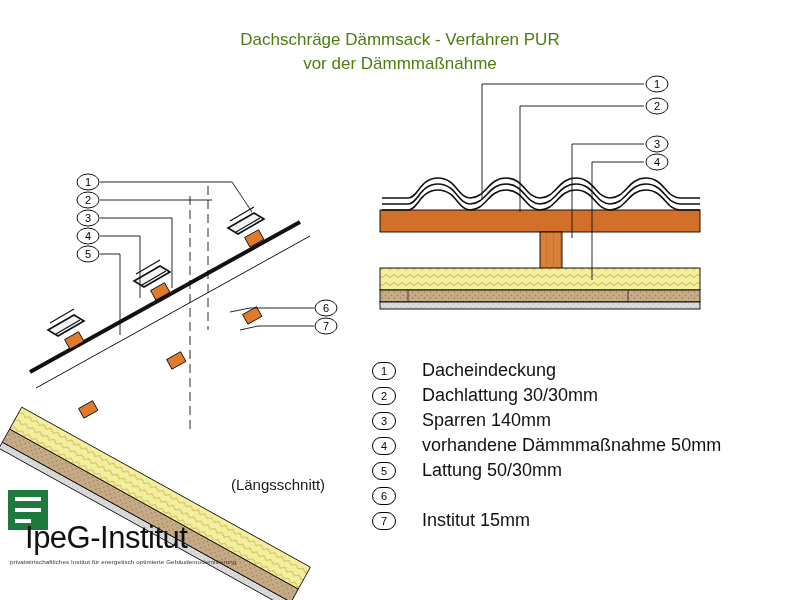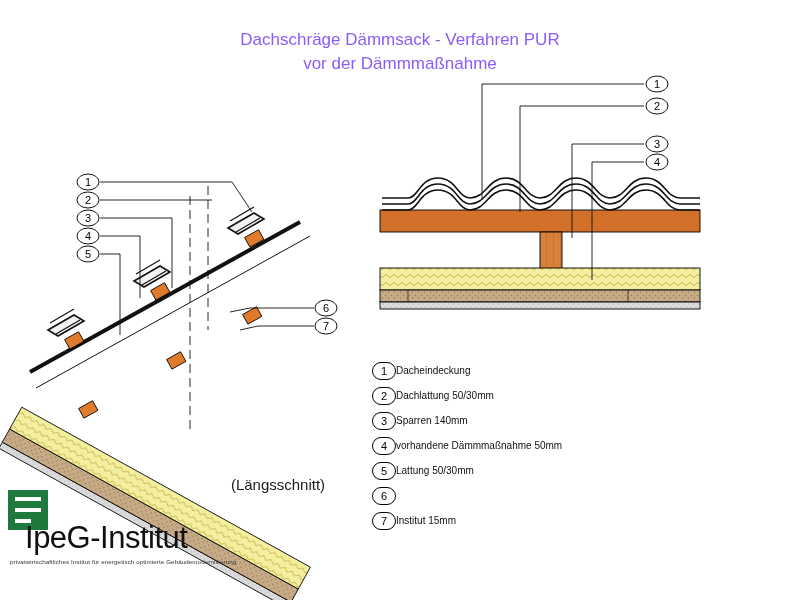--- a/index.html
+++ b/index.html
@@ -23,21 +23,21 @@
     background: #ffffff;
   }
   .title {
     position: absolute;
     left: 0;
     top: 28px;
     width: 800px;
     text-align: center;
     font-size: 17px;
     line-height: 24px;
-    color: #8b5cf6;
+    color: #4d7c0f;
     white-space: pre-line;
   }
   .subcaption {
     position: absolute;
     left: 178px;
     top: 476px;
     width: 200px;
     text-align: center;
     font-size: 15px;
     color: #1a1a1a;
@@ -65,21 +65,22 @@
     height: 16px;
     border: 1px solid #000;
     border-radius: 9px;
     font-size: 11px;
     line-height: 16px;
     text-align: center;
     flex: 0 0 auto;
     background: #fff;
   }
   .legend-label {
-    font-size: 10px;
+    margin-left: 26px;
+    font-size: 18px;
     color: #111;
     white-space: nowrap;
   }
   
   .logo {
     position: absolute;
     left: 8px;
     top: 490px;
     width: 260px;
   }
@@ -317,21 +318,21 @@
 
   <div class="subcaption">(Längsschnitt)</div>
 
   <div class="legend">
     <div class="legend-row">
       <div class="legend-badge">1</div>
       <div class="legend-label">Dacheindeckung</div>
     </div>
     <div class="legend-row">
       <div class="legend-badge">2</div>
-      <div class="legend-label">Dachlattung 50/30mm</div>
+      <div class="legend-label">Dachlattung 30/30mm</div>
     </div>
     <div class="legend-row">
       <div class="legend-badge">3</div>
       <div class="legend-label">Sparren 140mm</div>
     </div>
     <div class="legend-row">
       <div class="legend-badge">4</div>
       <div class="legend-label">vorhandene Dämmmaßnahme 50mm</div>
     </div>
     <div class="legend-row">

